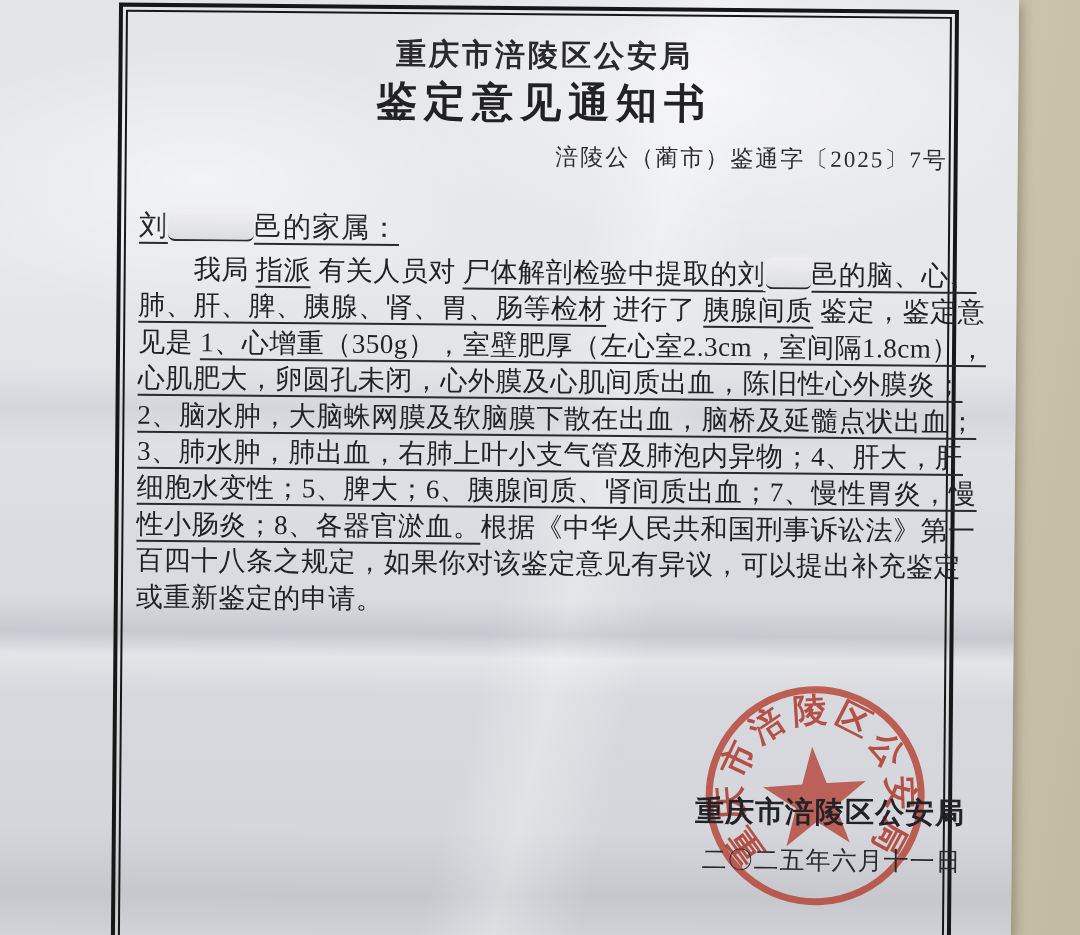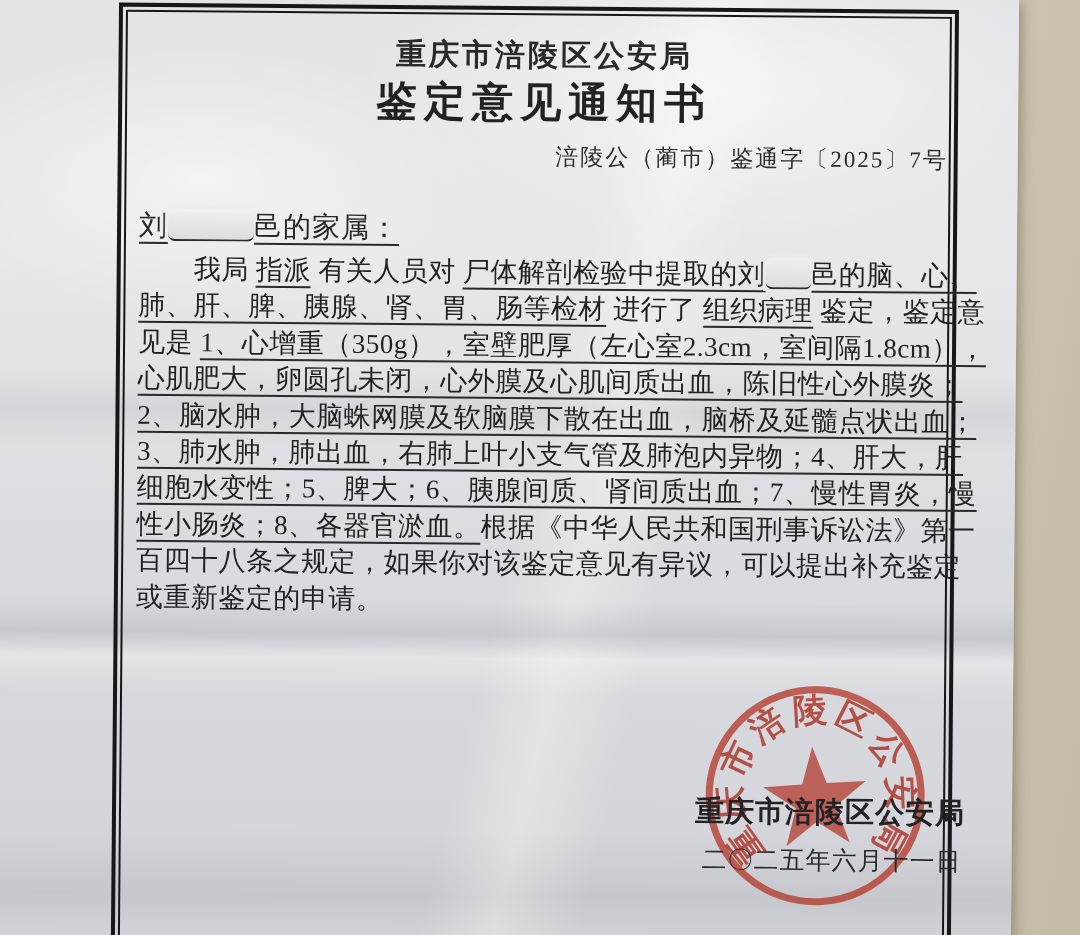--- a/index.html
+++ b/index.html
@@ -76,21 +76,21 @@
 
 <div class="paper">
   <div class="frame">
     <div class="content">
       <div class="agency-title">重庆市涪陵区公安局</div>
       <div class="doc-title">鉴定意见通知书</div>
       <div class="doc-number">涪陵公（蔺市）鉴通字〔2025〕7号</div>
       <div class="salutation" id="salutation"><span class="u">刘</span><span class="redact wide u"></span><span class="u">邑的家属：</span></div>
       <div class="body-lines" id="body-lines">
           <div class="body-line"><span class="">　　我局 </span><span class="u">指派</span><span class=""> 有关人员对 </span><span class="u">尸体解剖检验中提取的刘</span><span class="redact narrow u"></span><span class="u">邑的脑、心、</span></div>
-          <div class="body-line"><span class="u">肺、肝、脾、胰腺、肾、胃、肠等检材</span><span class=""> 进行了 </span><span class="u">组织病理</span><span class=""> 鉴定，鉴定意</span></div>
+          <div class="body-line"><span class="u">肺、肝、脾、胰腺、肾、胃、肠等检材</span><span class=""> 进行了 </span><span class="u">胰腺间质</span><span class=""> 鉴定，鉴定意</span></div>
           <div class="body-line"><span class="">见是 </span><span class="u">1、心增重（350g），室壁肥厚（左心室2.3cm，室间隔1.8cm），</span></div>
           <div class="body-line"><span class="u">心肌肥大，卵圆孔未闭，心外膜及心肌间质出血，陈旧性心外膜炎；</span></div>
           <div class="body-line"><span class="u">2、脑水肿，大脑蛛网膜及软脑膜下散在出血，脑桥及延髓点状出血；</span></div>
           <div class="body-line"><span class="u">3、肺水肿，肺出血，右肺上叶小支气管及肺泡内异物；4、肝大，肝</span></div>
           <div class="body-line"><span class="u">细胞水变性；5、脾大；6、胰腺间质、肾间质出血；7、慢性胃炎，慢</span></div>
           <div class="body-line"><span class="u">性小肠炎；8、各器官淤血。</span><span class="">根据《中华人民共和国刑事诉讼法》第一</span></div>
           <div class="body-line"><span class="">百四十八条之规定，如果你对该鉴定意见有异议，可以提出补充鉴定</span></div>
           <div class="body-line"><span class="">或重新鉴定的申请。</span></div>
         </div>
     </div>

